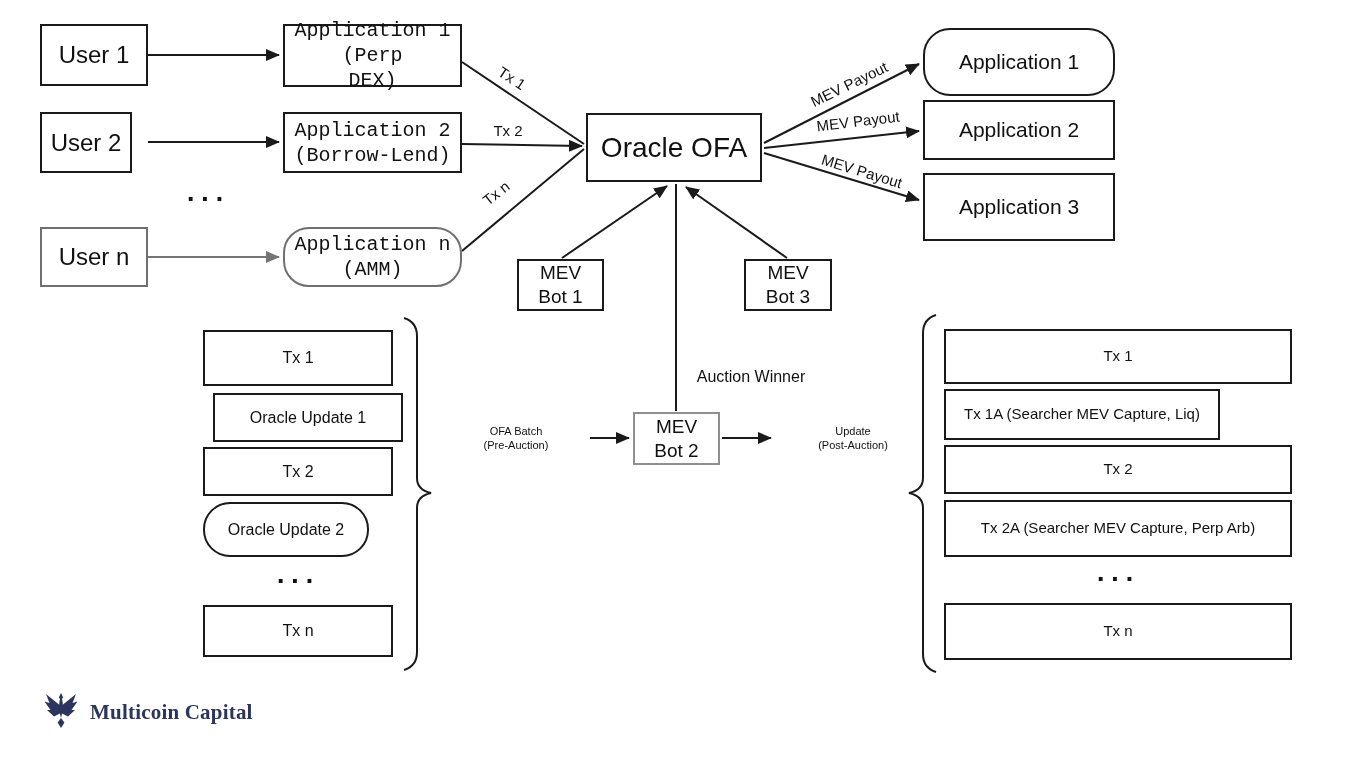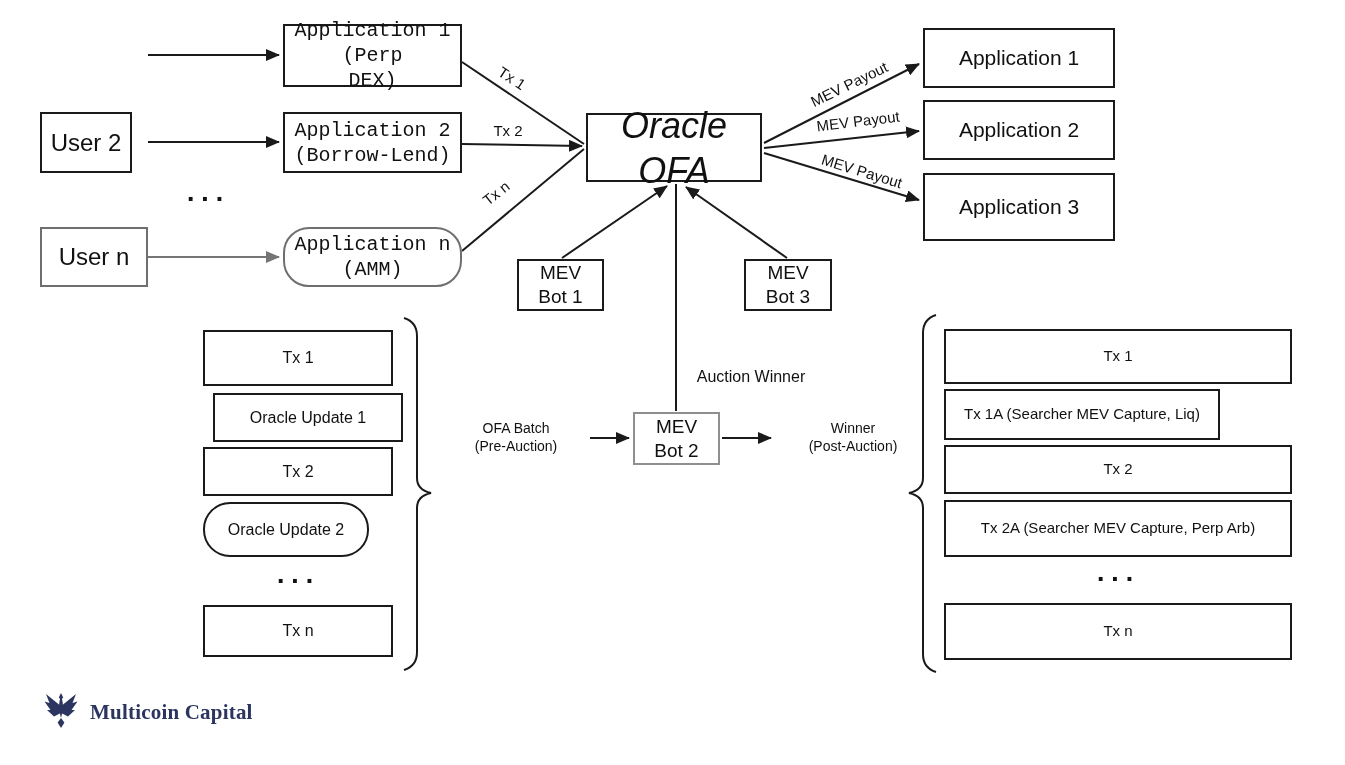--- a/index.html
+++ b/index.html
@@ -13,29 +13,29 @@
     display:flex;align-items:center;justify-content:center;text-align:center;
     color:#111;line-height:1.25;
   }
   .muted{border-color:#6f6f6f;}
   .bot2{border-color:#8f8f8f;border-width:2px;}
   .preline{white-space:pre-line;}
   .f24{font-size:24px;}
   .f21{font-size:21px;}
   .f19{font-size:19px;}
   .f16{font-size:20px;font-family:Liberation Mono, monospace;}
-  .f28{font-size:36px;font-style:italic;}
+  .f28{font-size:28px;}
   .row{border-width:2px;font-size:16px;}
   .rrow{border-width:2px;font-size:15px;}
   .edge-label{
     position:absolute;font-size:15px;color:#111;white-space:nowrap;
     transform:translate(-50%,-50%);
   }
   .flow-label{
-    position:absolute;font-size:14px;color:#111;text-align:center;
+    position:absolute;font-size:11px;color:#111;text-align:center;
     transform:translate(-50%,-50%);line-height:1.28;
   }
   .dots{
     position:absolute;font-weight:bold;font-size:22px;letter-spacing:6px;color:#111;
     transform:translate(-50%,-62%);font-family:"DejaVu Sans",sans-serif;
   }
   #logo{position:absolute;left:44px;top:691px;display:flex;align-items:center;gap:12px;}
   #logo-text{
     font-family:"Liberation Serif","DejaVu Serif",serif;font-weight:bold;
     font-size:21px;color:#2b3560;letter-spacing:0.2px;
@@ -72,54 +72,55 @@
     <line x1="787" y1="258" x2="686" y2="187" stroke="#1a1a1a" stroke-width="2" marker-end="url(#ah)"></line>
     <line x1="676" y1="411" x2="676" y2="184" stroke="#1a1a1a" stroke-width="2"></line>
 
     <line x1="590" y1="438" x2="629" y2="438" stroke="#1a1a1a" stroke-width="2" marker-end="url(#ah)"></line>
     <line x1="722" y1="438" x2="771" y2="438" stroke="#1a1a1a" stroke-width="2" marker-end="url(#ah)"></line>
 
     <path d="M404,318 Q417,322 417,336 L417,478 Q417,490 431,493 Q417,496 417,508 L417,652 Q417,666 404,670" fill="none" stroke="#1a1a1a" stroke-width="2"></path>
     <path d="M936,315 Q923,319 923,333 L923,478 Q923,490 909,493 Q923,496 923,508 L923,654 Q923,668 936,672" fill="none" stroke="#1a1a1a" stroke-width="2"></path>
   </svg>
 
+  <div class="box f24" style="left:40px;top:24px;width:108px;height:62px;">User 1</div>
   <div class="box f24" style="left:40px;top:112px;width:92px;height:61px;">User 2</div>
   <div class="dots" style="left:208px;top:196px;">...</div>
   <div class="box f24 muted" style="left:40px;top:227px;width:108px;height:60px;">User n</div>
 
   <div class="box f16 preline" style="left:283px;top:24px;width:179px;height:63px;">Application 1 (Perp
 DEX)</div>
   <div class="box f16 preline" style="left:283px;top:112px;width:179px;height:61px;">Application 2
 (Borrow-Lend)</div>
   <div class="box f16 preline muted" style="left:283px;top:227px;width:179px;height:60px;border-radius:26px;">Application n
 (AMM)</div>
 
   <div class="box f28" style="left:586px;top:113px;width:176px;height:69px;">Oracle OFA</div>
   <div class="box f19 preline" style="left:517px;top:259px;width:87px;height:52px;">MEV
 Bot 1</div>
   <div class="box f19 preline" style="left:744px;top:259px;width:88px;height:52px;">MEV
 Bot 3</div>
   <div class="box f19 preline bot2" style="left:633px;top:412px;width:87px;height:53px;">MEV
 Bot 2</div>
 
-  <div class="box f21" style="left:923px;top:28px;width:192px;height:60px;">Application 1</div>
+  <div class="box f21" style="left:923px;top:28px;width:192px;height:68px;border-radius:27px;">Application 1</div>
   <div class="box f21" style="left:923px;top:100px;width:192px;height:60px;">Application 2</div>
   <div class="box f21" style="left:923px;top:173px;width:192px;height:68px;">Application 3</div>
 
   <span class="edge-label" style="left:512px;top:78px;transform:translate(-50%,-50%) rotate(33deg);">Tx 1</span>
   <span class="edge-label" style="left:508px;top:130px;">Tx 2</span>
   <span class="edge-label" style="left:496px;top:193px;transform:translate(-50%,-50%) rotate(-38deg);">Tx n</span>
   <span class="edge-label" style="left:849px;top:84px;transform:translate(-50%,-50%) rotate(-26deg);">MEV Payout</span>
   <span class="edge-label" style="left:858px;top:121px;transform:translate(-50%,-50%) rotate(-7deg);">MEV Payout</span>
   <span class="edge-label" style="left:862px;top:171px;transform:translate(-50%,-50%) rotate(17deg);">MEV Payout</span>
   <span class="edge-label" style="left:751px;top:377px;font-size:16px;">Auction Winner</span>
 
   <div class="flow-label preline" style="left:516px;top:438px;">OFA Batch
 (Pre-Auction)</div>
-  <div class="flow-label preline" style="left:853px;top:438px;">Winner
+  <div class="flow-label preline" style="left:853px;top:438px;">Update
 (Post-Auction)</div>
 
   <div class="box row" style="left:203px;top:330px;width:190px;height:56px;">Tx 1</div>
   <div class="box row" style="left:213px;top:393px;width:190px;height:49px;">Oracle Update 1</div>
   <div class="box row" style="left:203px;top:447px;width:190px;height:49px;">Tx 2</div>
   <div class="box row" style="left:203px;top:502px;width:166px;height:55px;border-radius:27px;">Oracle Update 2</div>
   <div class="dots" style="left:298px;top:578px;">...</div>
   <div class="box row" style="left:203px;top:605px;width:190px;height:52px;">Tx n</div>
 
   <div class="box rrow" style="left:944px;top:329px;width:348px;height:55px;">Tx 1</div>

